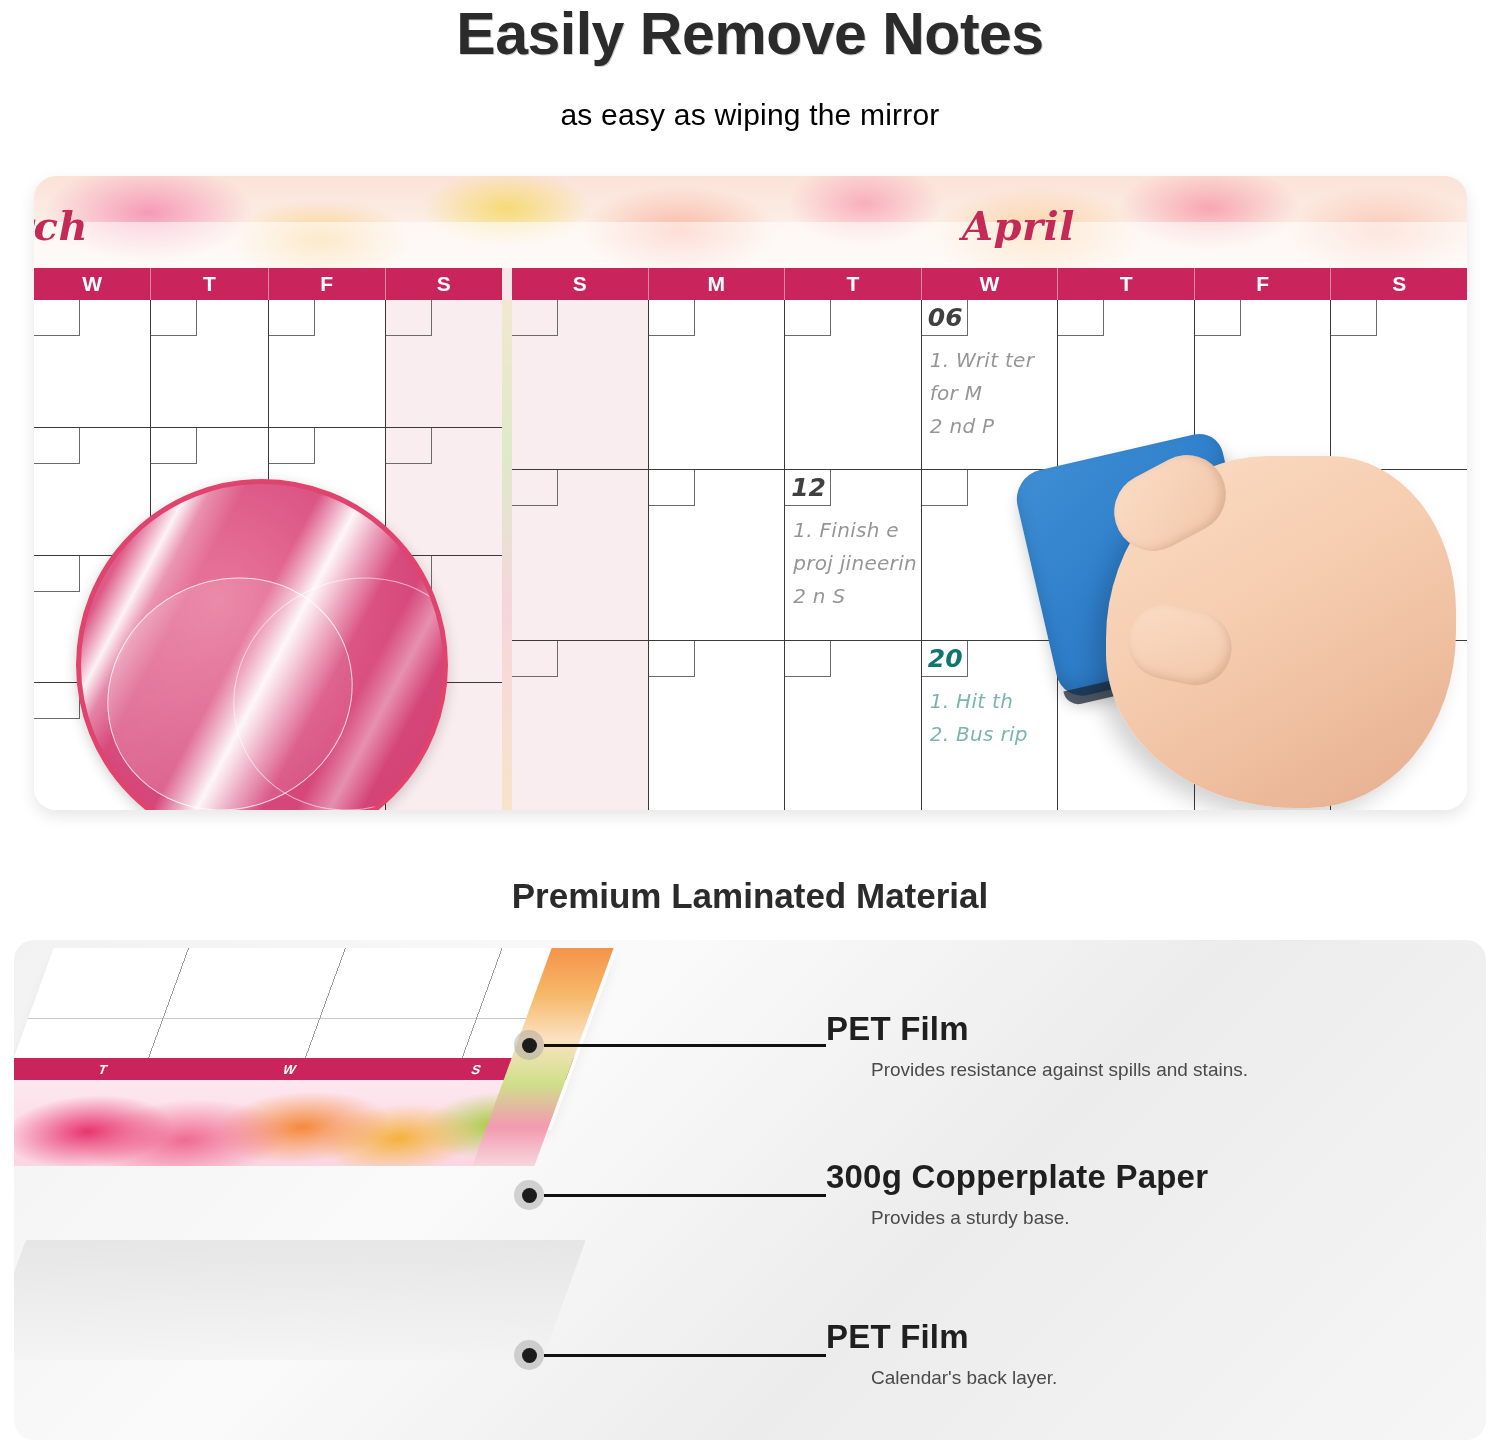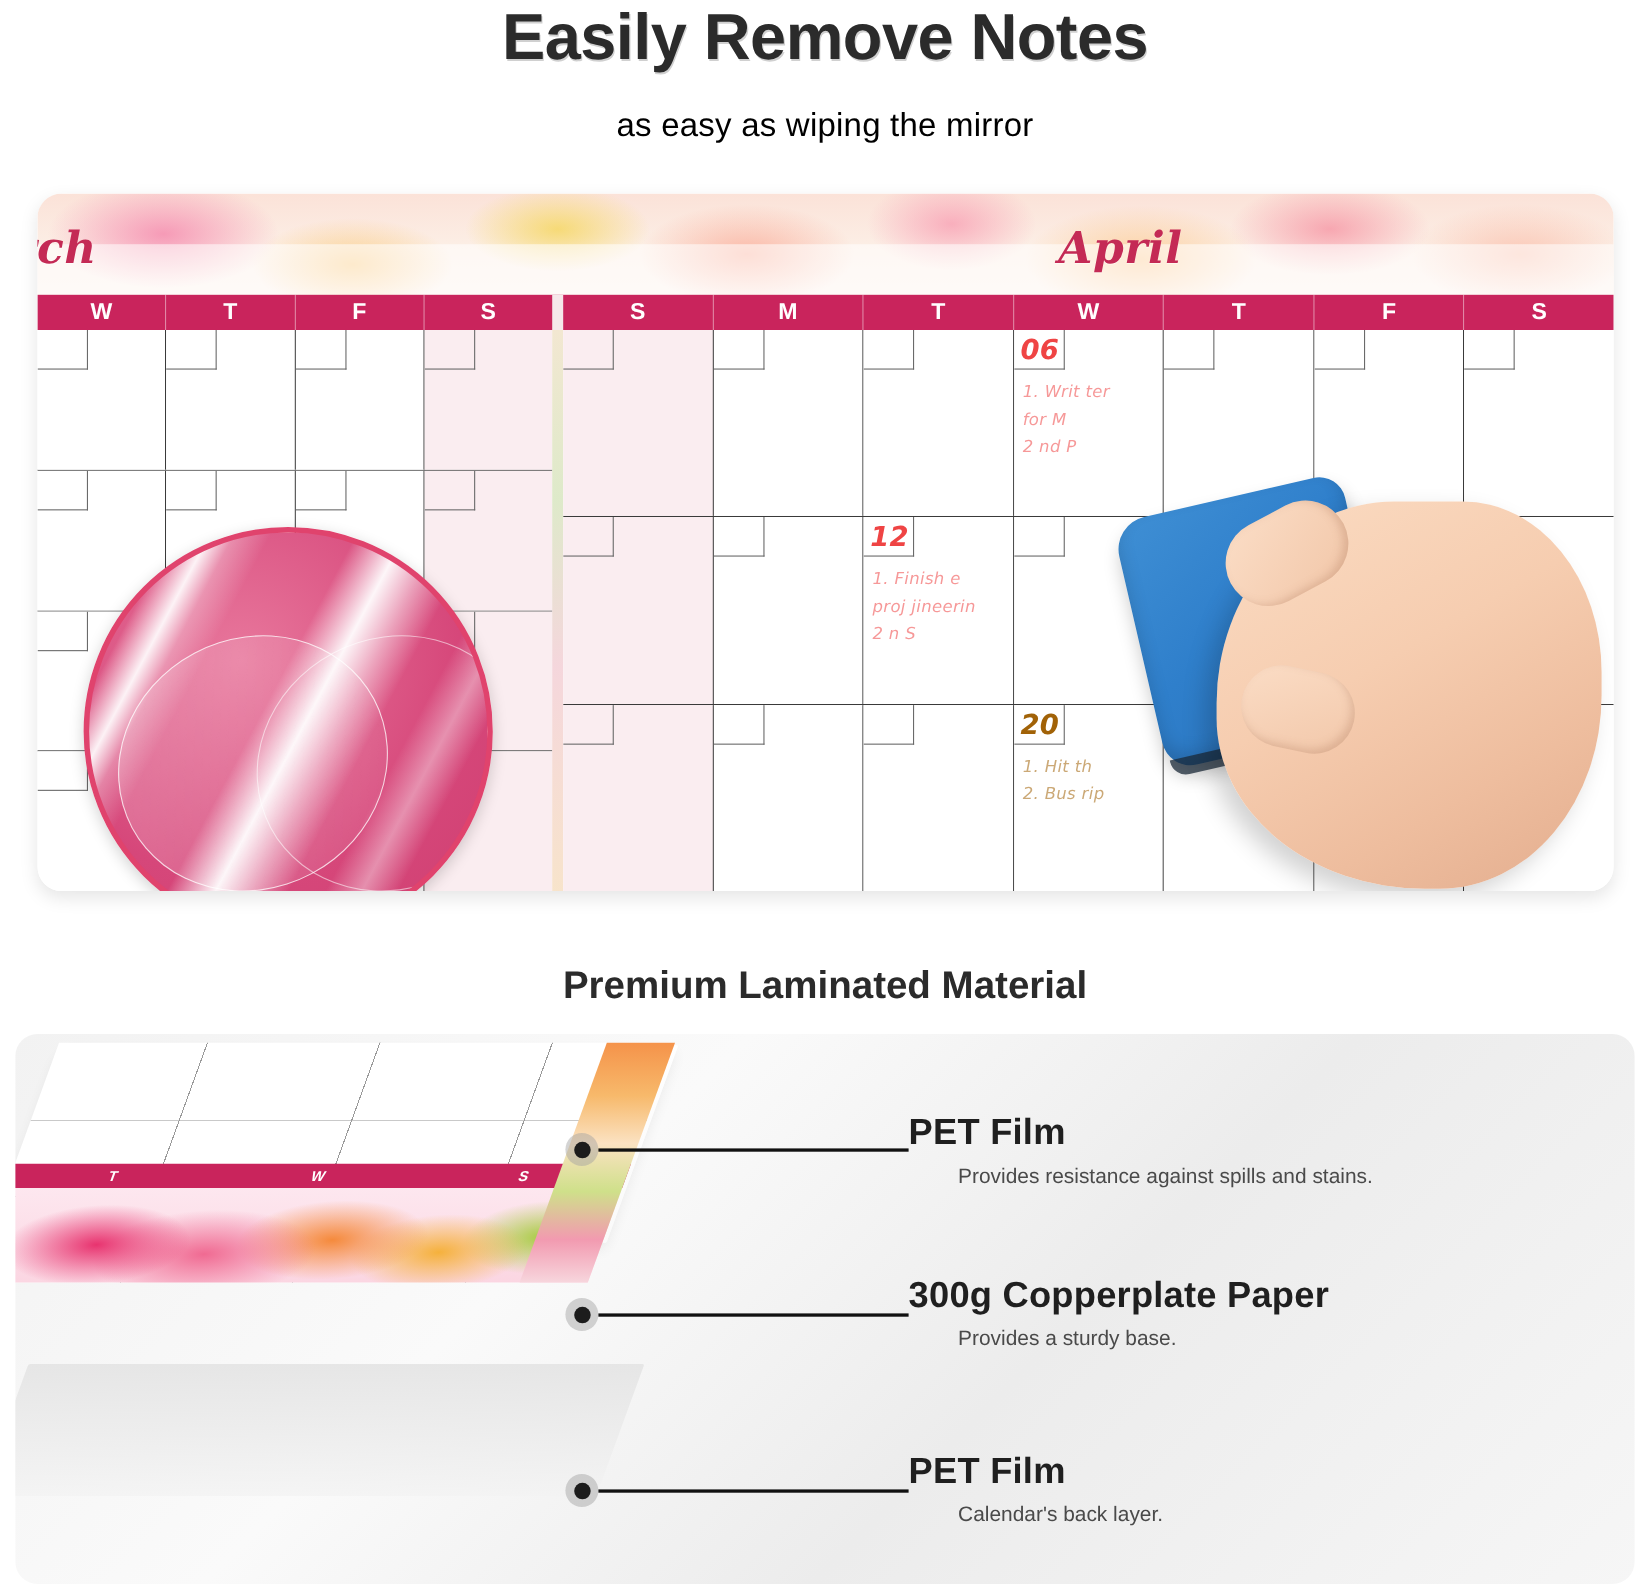--- a/index.html
+++ b/index.html
@@ -102,25 +102,25 @@
   }
   .datenum {
     position: absolute; left: 6px; top: 1px;
     font-family: "DejaVu Sans", sans-serif;
     font-size: 25px; font-style: italic; font-weight: 600;
     line-height: 34px;
   }
   .note {
     position: absolute; left: 8px; top: 44px;
     font-family: "DejaVu Sans", sans-serif;
-    font-size: 15px; font-style: italic; line-height: 1.65;
+    font-size: 20px; font-style: italic; line-height: 1.65;
     white-space: pre-line; letter-spacing: .3px;
   }
-  .ink-red   { color: #ef4444; }
-  .ink-blue  { color: #a16207; }
+  .ink-red   { color: #404040; }
+  .ink-blue  { color: #0f766e; }
   .ink-black { color: #262626; }
   .faded { opacity: .55; }
 
   
   .magnifier {
     position: absolute; left: 42px; top: 303px;
     width: 372px; height: 372px; border-radius: 50%;
     border: 5px solid #e0436d;
     background:
       linear-gradient(118deg, rgba(255,255,255,0) 14%, rgba(255,255,255,.92) 20%, rgba(255,255,255,.3) 24%, rgba(255,255,255,0) 30%),

